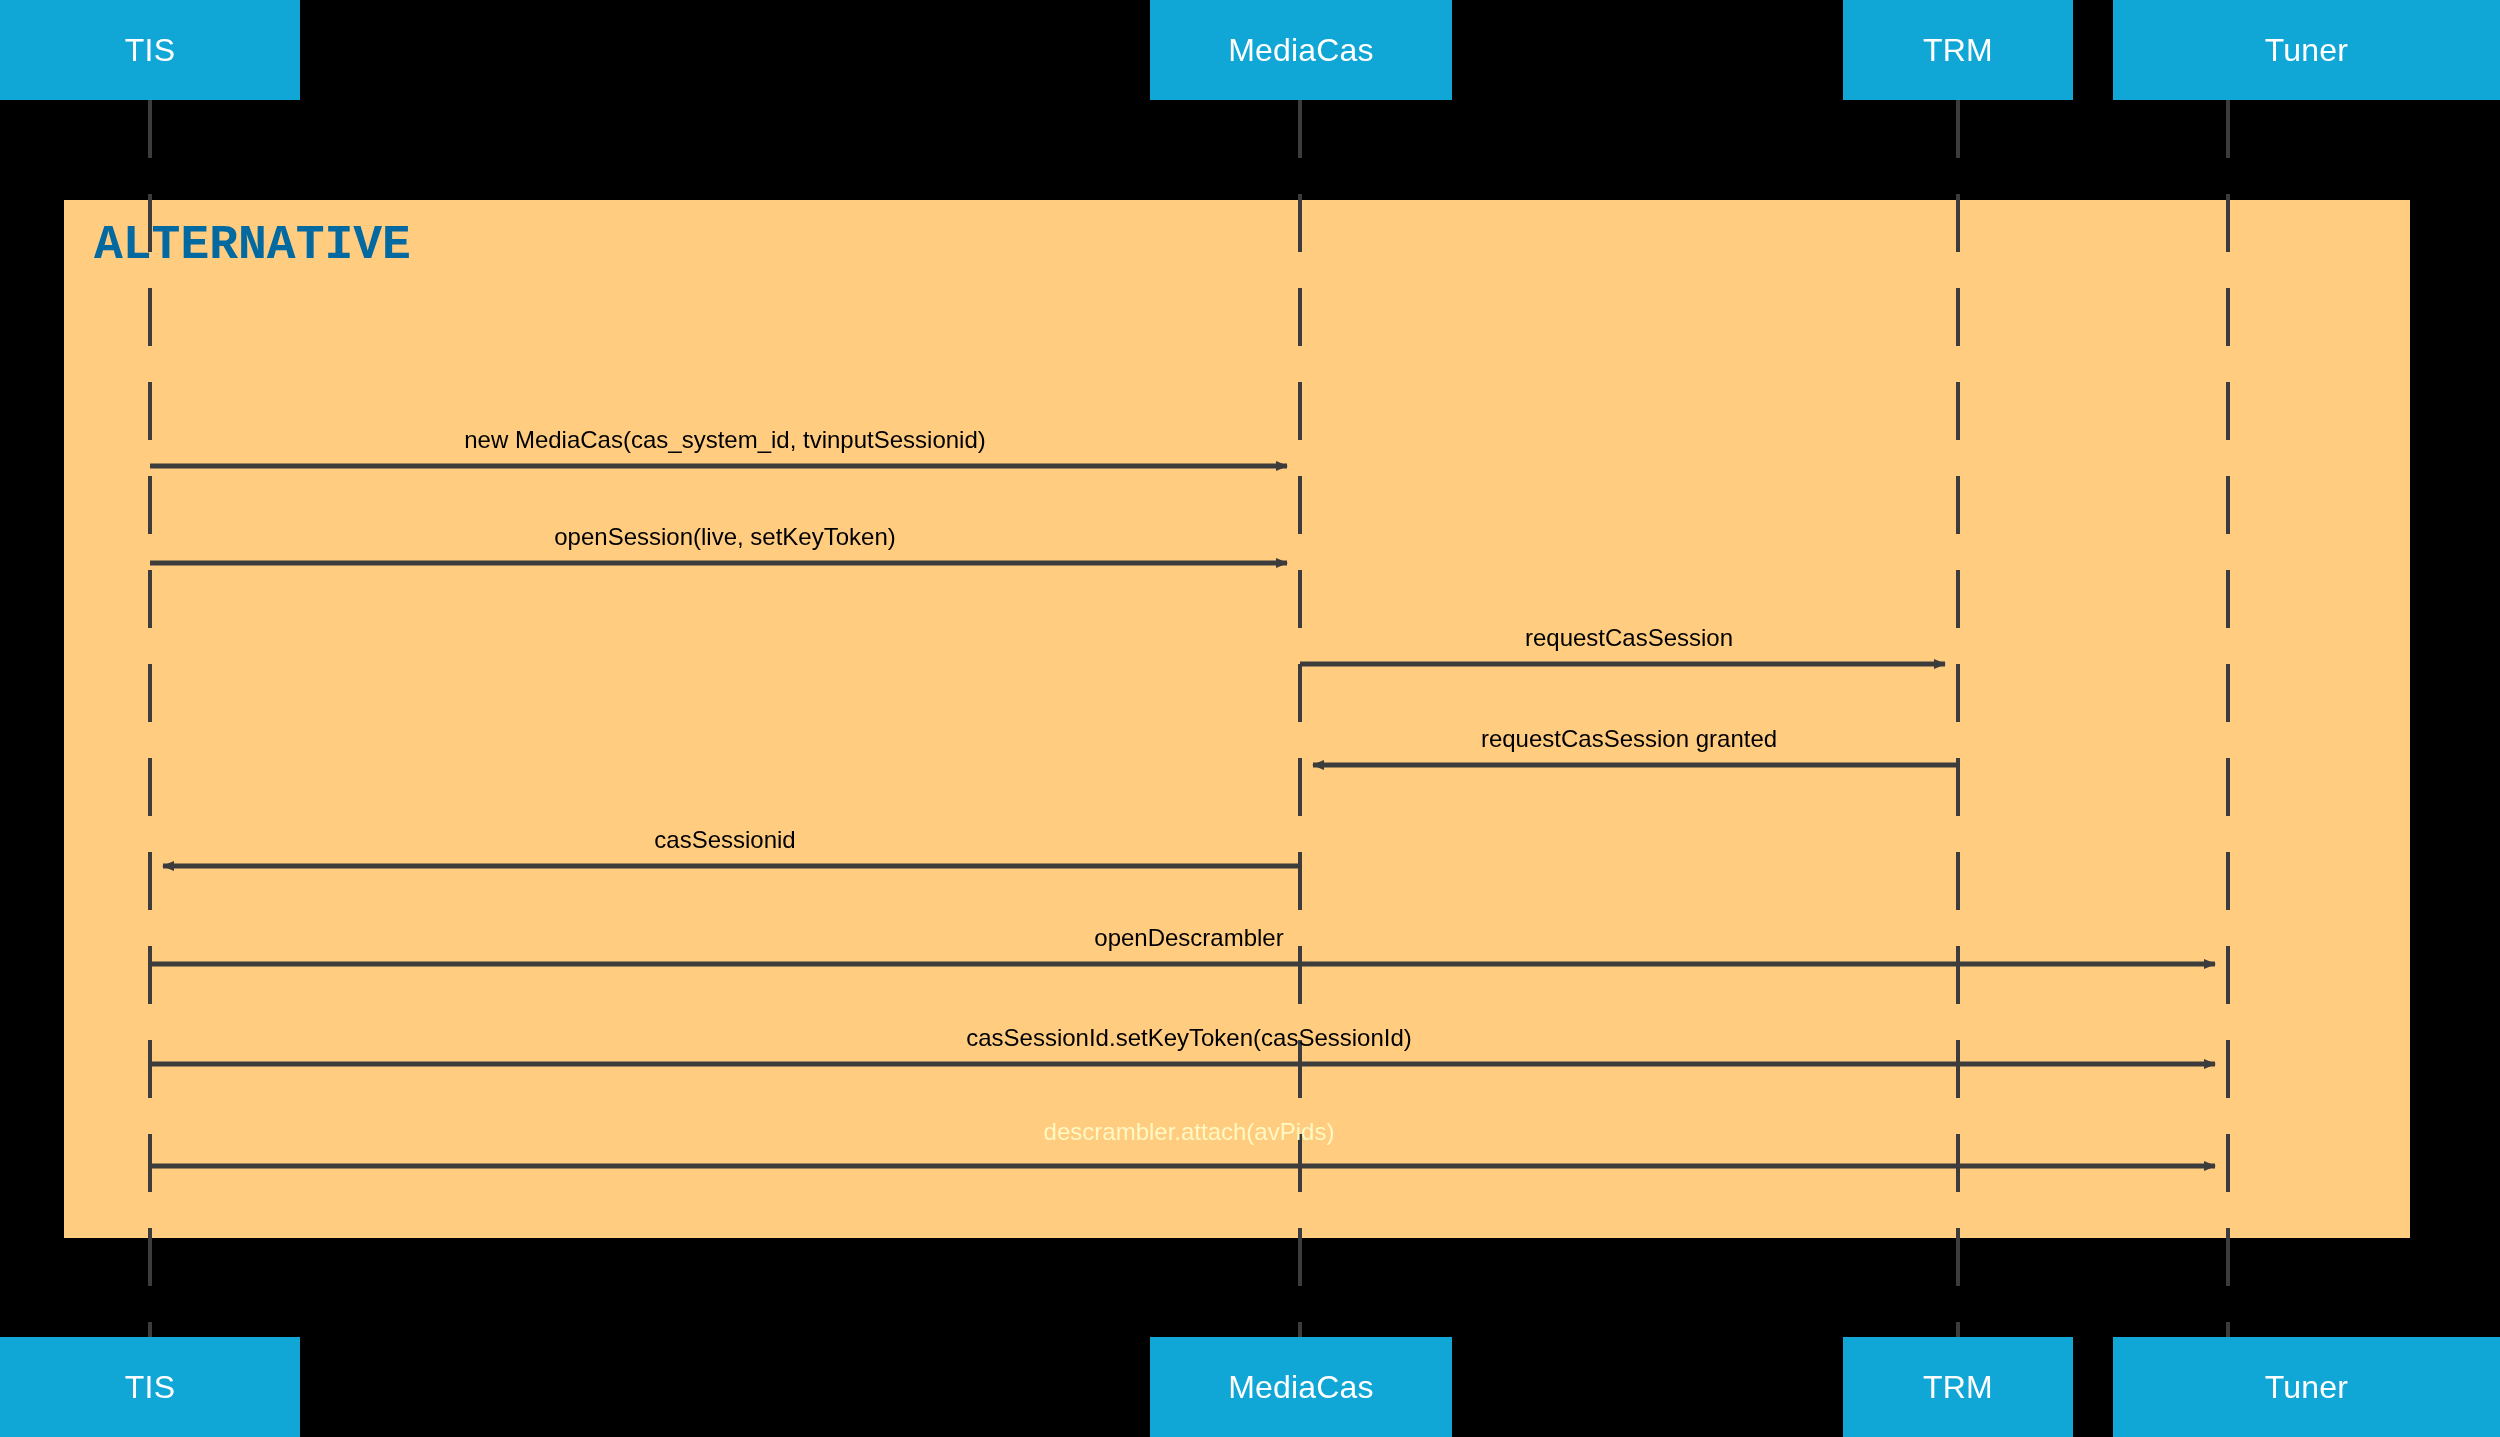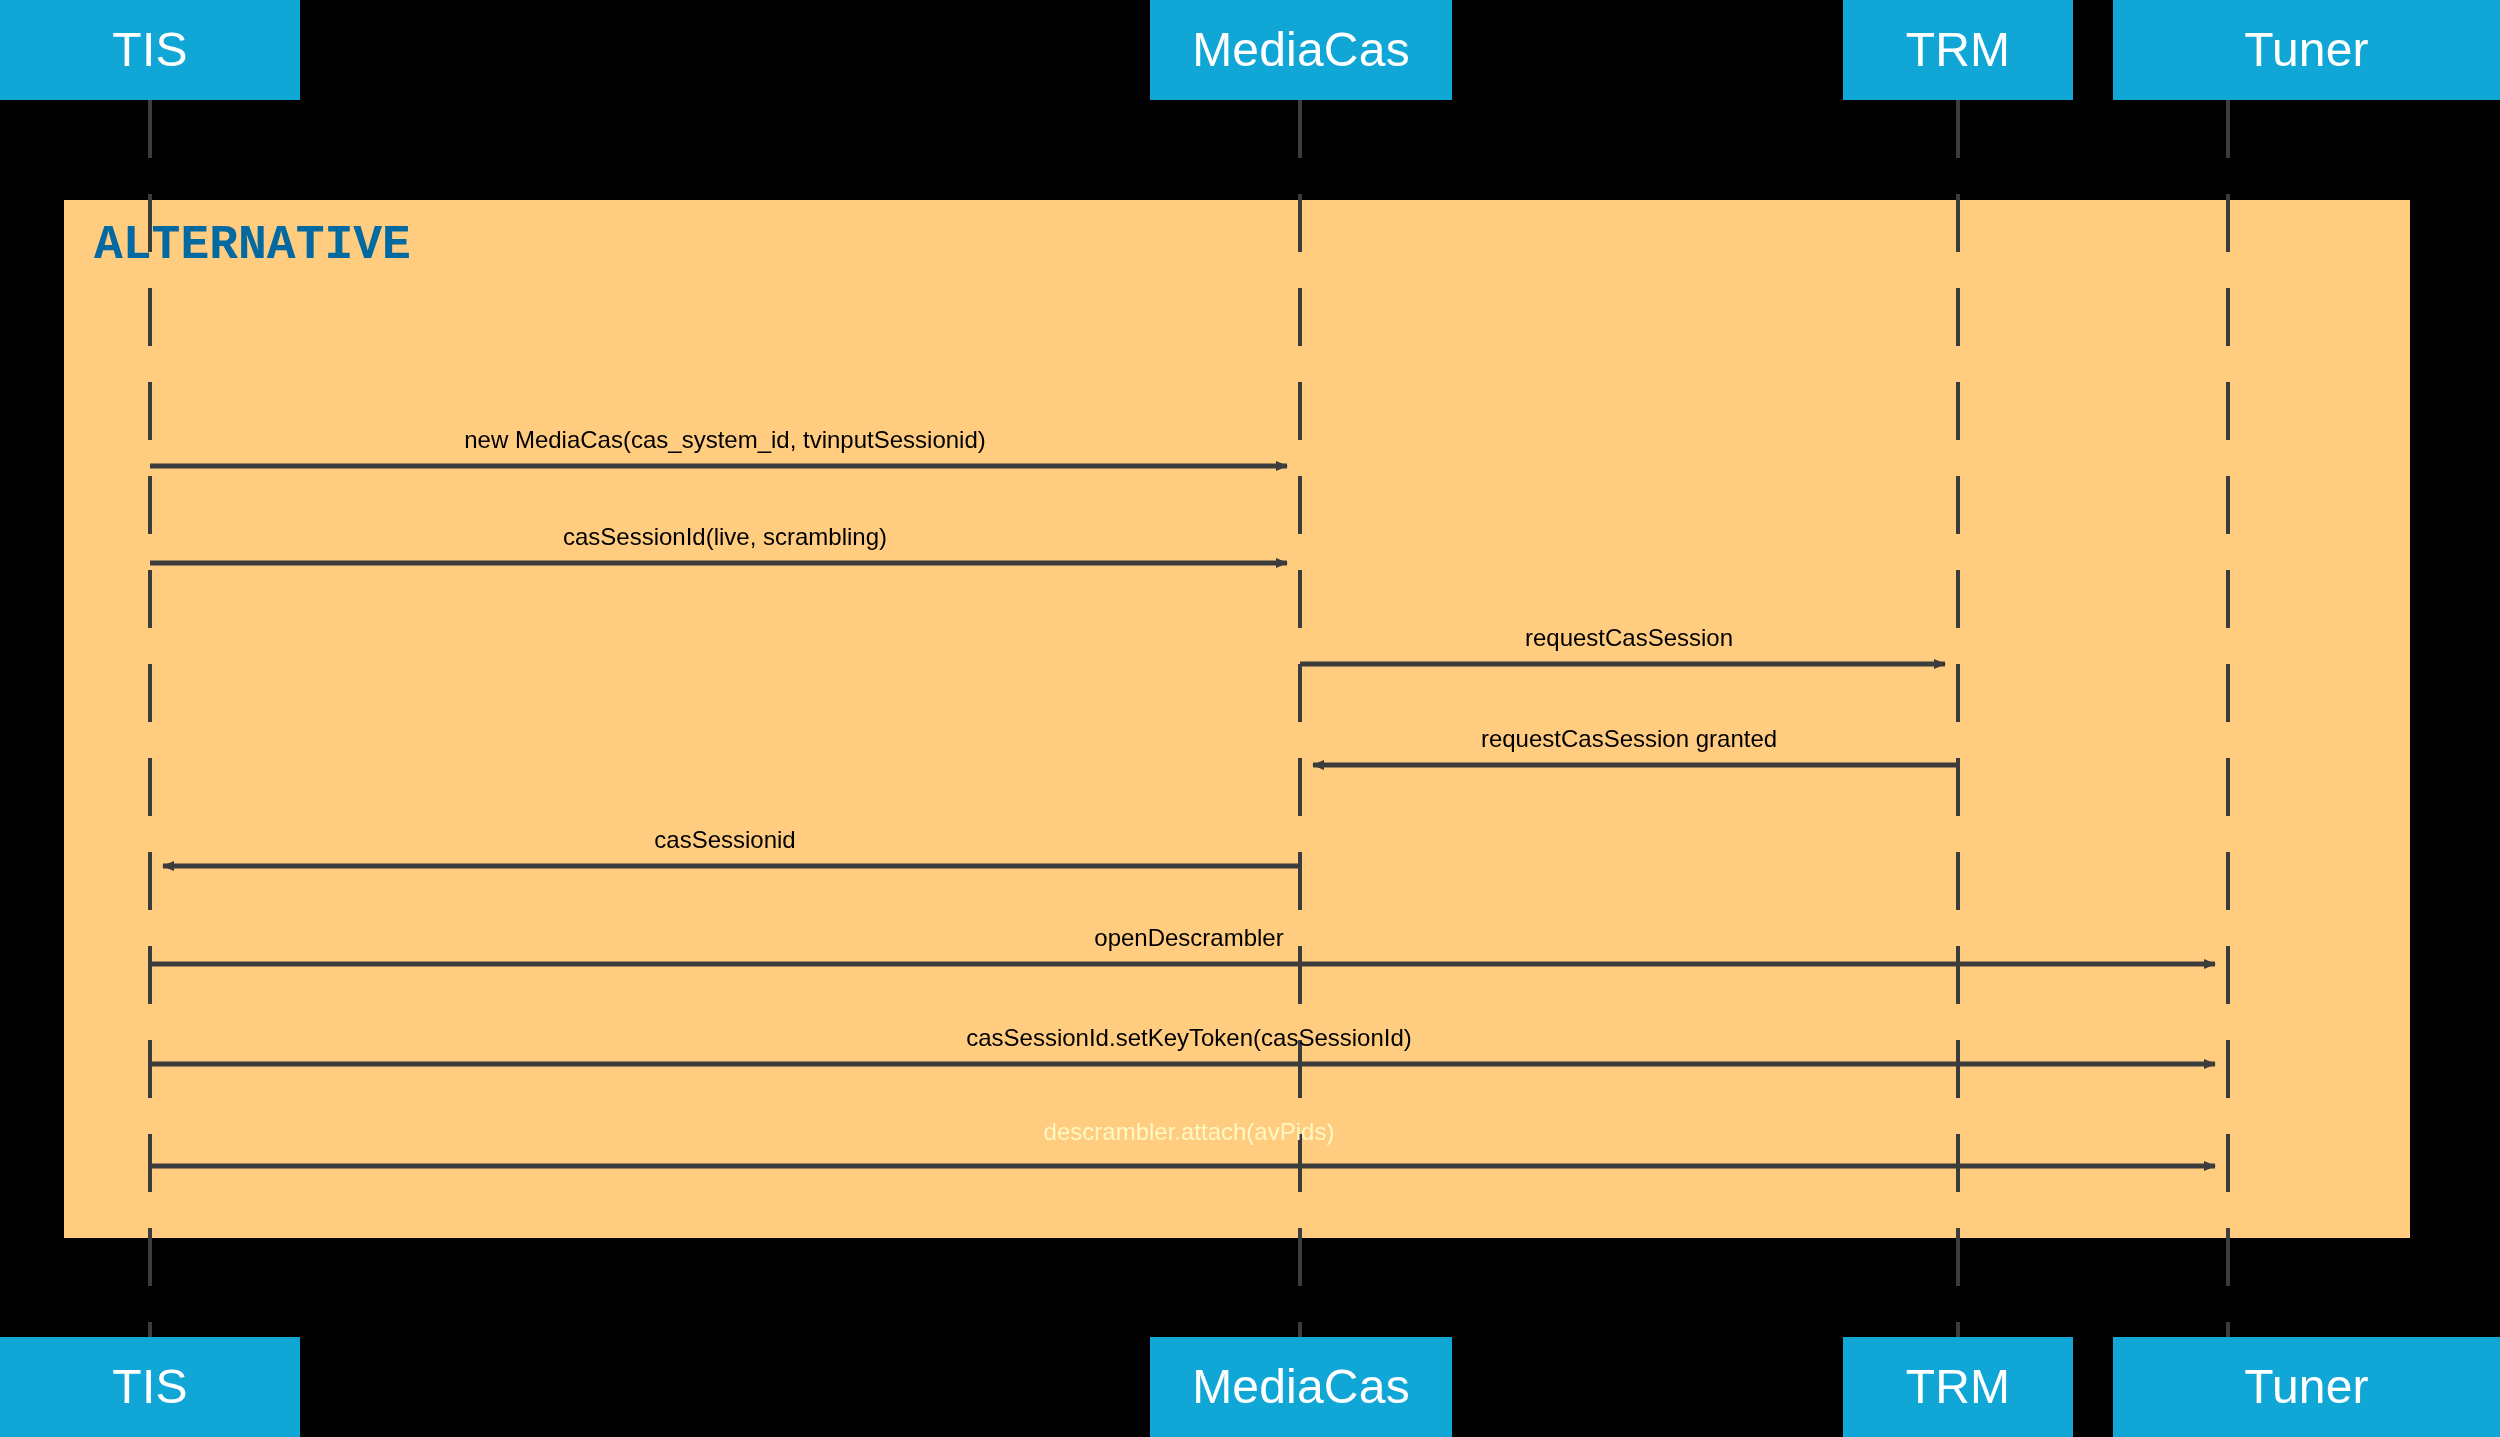--- a/index.html
+++ b/index.html
@@ -24,21 +24,21 @@
   }
   .participant-box {
     position: absolute;
     background: #10A6D6;
     display: flex;
     align-items: center;
     justify-content: center;
   }
   .participant-label {
     color: #FFFFFF;
-    font-size: 48px;
+    font-size: 32px;
     font-family: "Liberation Sans", sans-serif;
     line-height: 1;
     letter-spacing: 0.2px;
   }
   .frame-box {
     position: absolute;
     background: #FFCC80;
   }
   .frame-title {
     position: absolute;
@@ -127,21 +127,21 @@
       </div>
       <div class="participant-box" style="left: 2113px; top: 1337px; width: 387px; height: 100px; background: rgb(16, 166, 214);">
         <span class="participant-label" style="color: rgb(255, 255, 255);">Tuner</span>
       </div>
     </div>
 
   <div class="frame-title" id="frame-operator" style="left: 94px; top: 218px;">ALTERNATIVE</div>
 
   <div id="message-labels">
       <div class="msg-label" style="left: 725px; top: 454px; color: rgb(0, 0, 0);">new MediaCas(cas_system_id, tvinputSessionid)</div>
-      <div class="msg-label" style="left: 725px; top: 551px; color: rgb(0, 0, 0);">casSessionId(live, scrambling)</div>
+      <div class="msg-label" style="left: 725px; top: 551px; color: rgb(0, 0, 0);">openSession(live, setKeyToken)</div>
       <div class="msg-label" style="left: 1629px; top: 652px; color: rgb(0, 0, 0);">requestCasSession</div>
       <div class="msg-label" style="left: 1629px; top: 753px; color: rgb(0, 0, 0);">requestCasSession granted</div>
       <div class="msg-label" style="left: 725px; top: 854px; color: rgb(0, 0, 0);">casSessionid</div>
       <div class="msg-label" style="left: 1189px; top: 952px; color: rgb(0, 0, 0);">openDescrambler</div>
       <div class="msg-label" style="left: 1189px; top: 1052px; color: rgb(0, 0, 0);">casSessionId.setKeyToken(casSessionId)</div>
       <div class="msg-label" style="left: 1189px; top: 1146px; color: #fef9c3;">descrambler.attach(avPids)</div>
     </div>
 
 </div>
 

